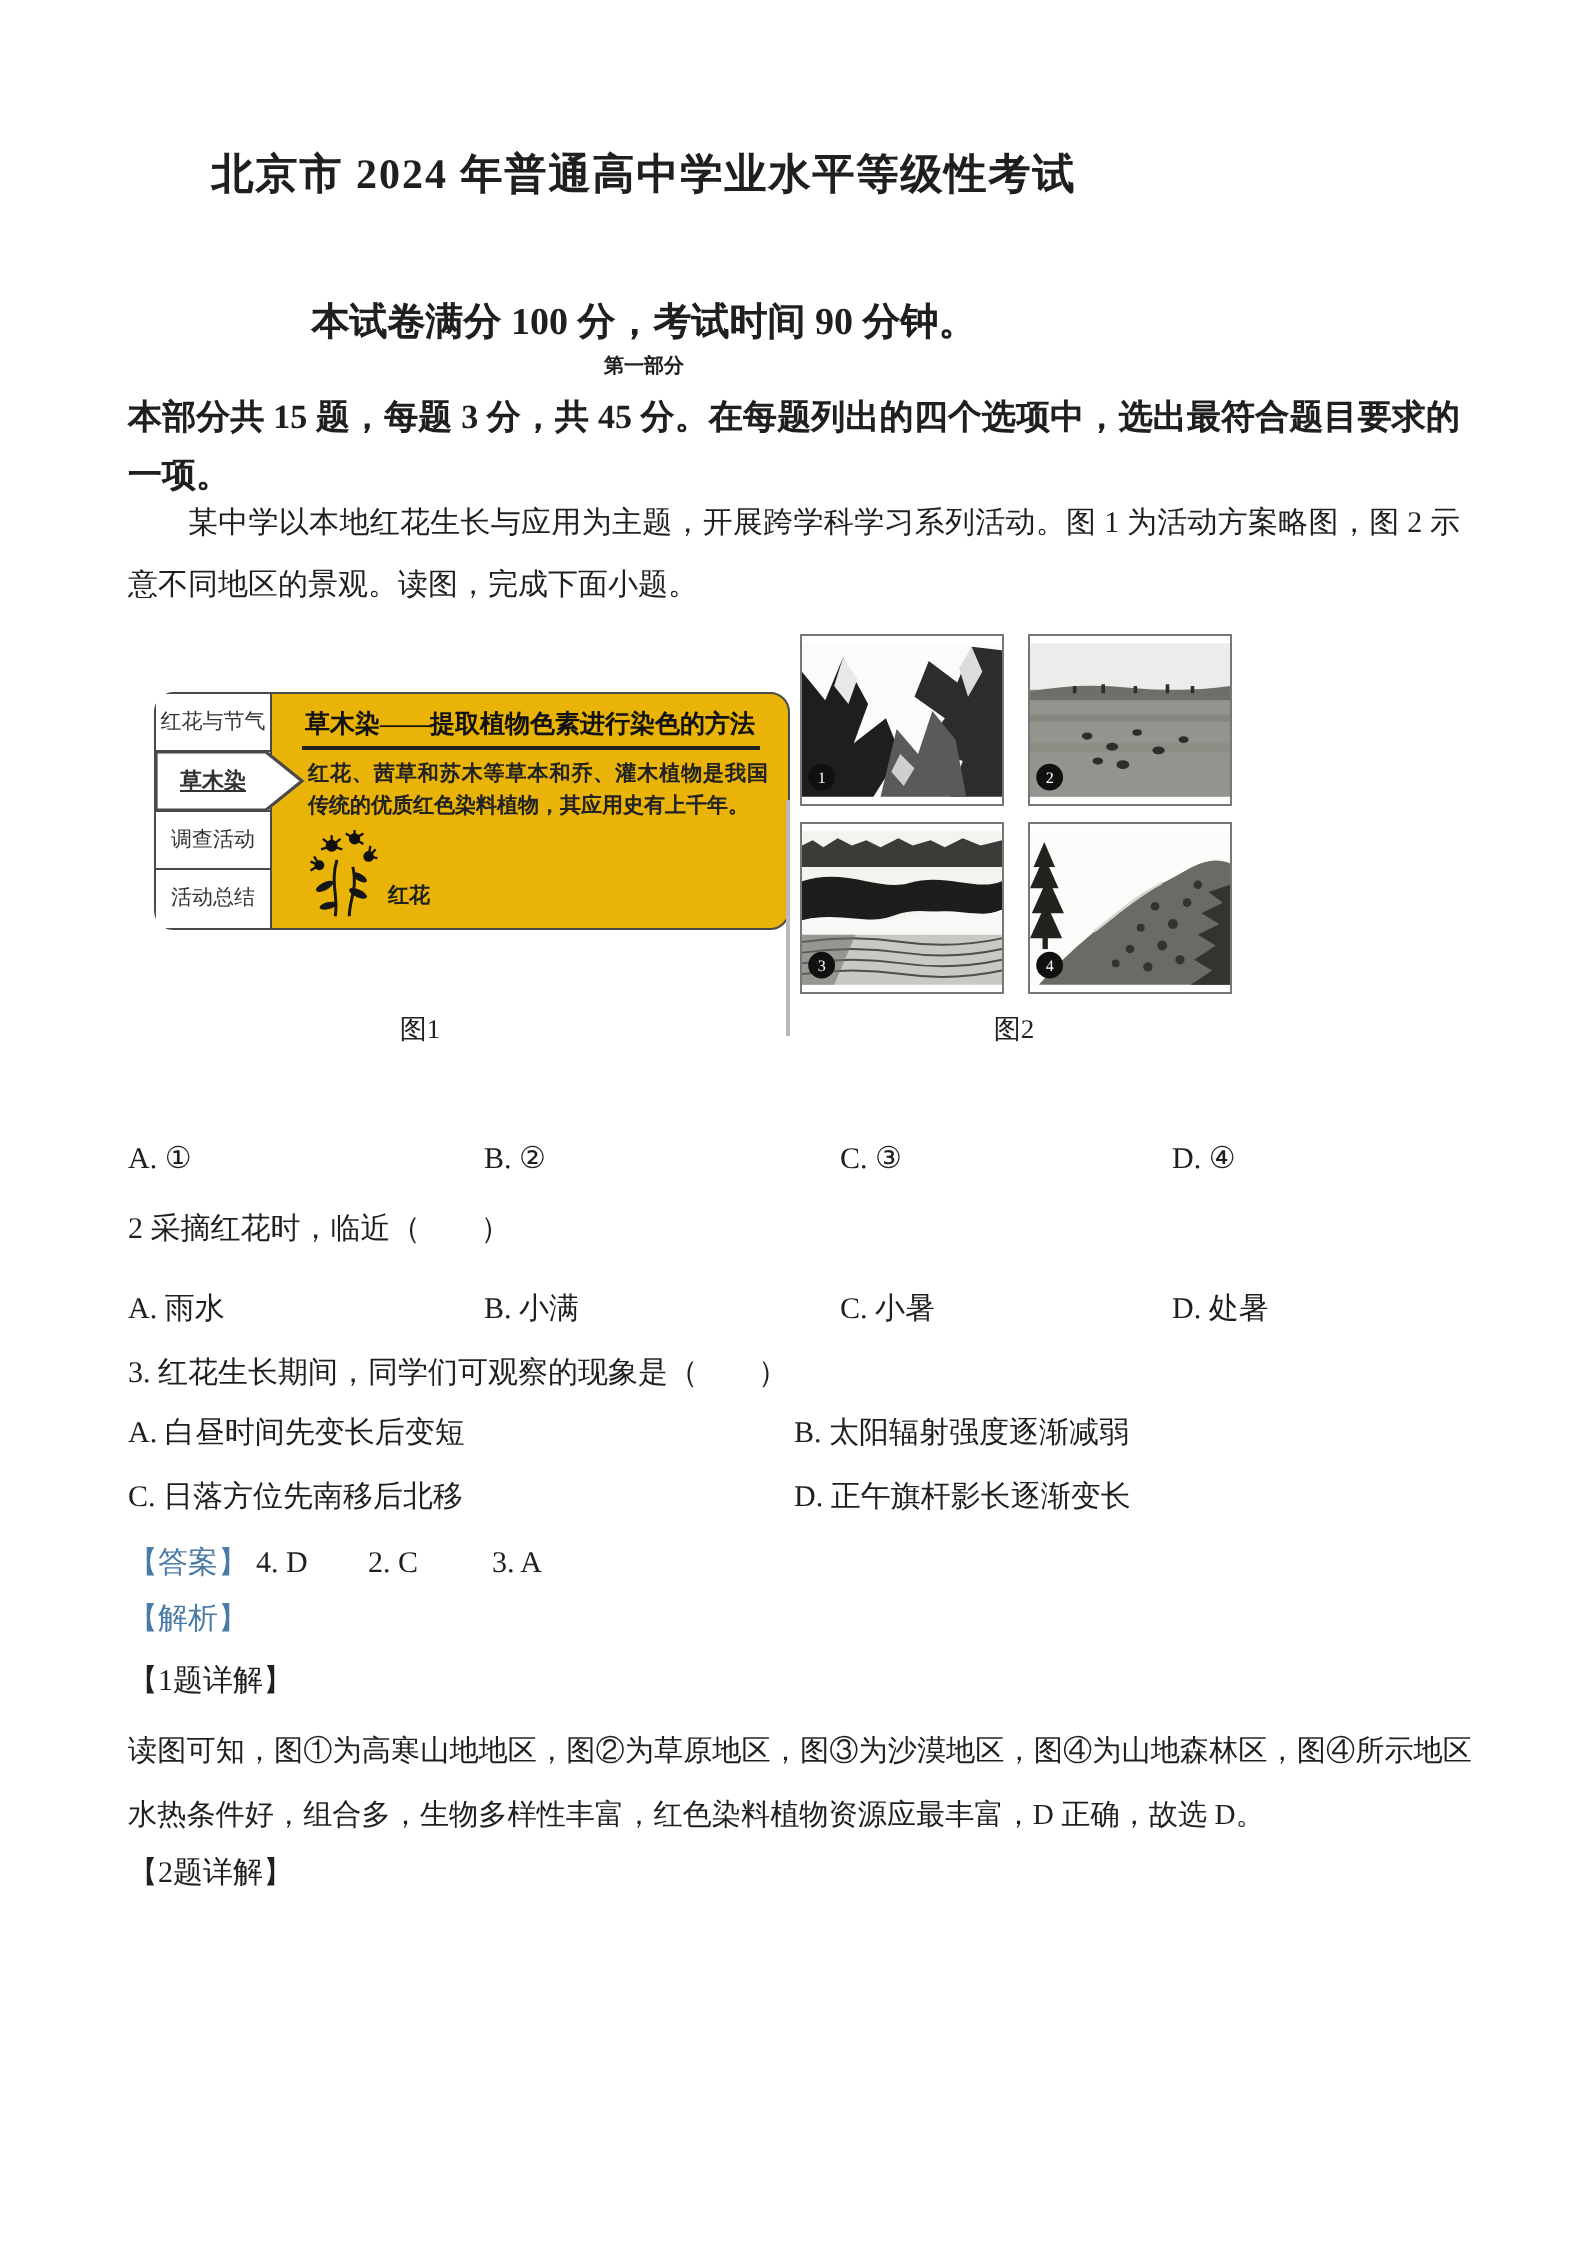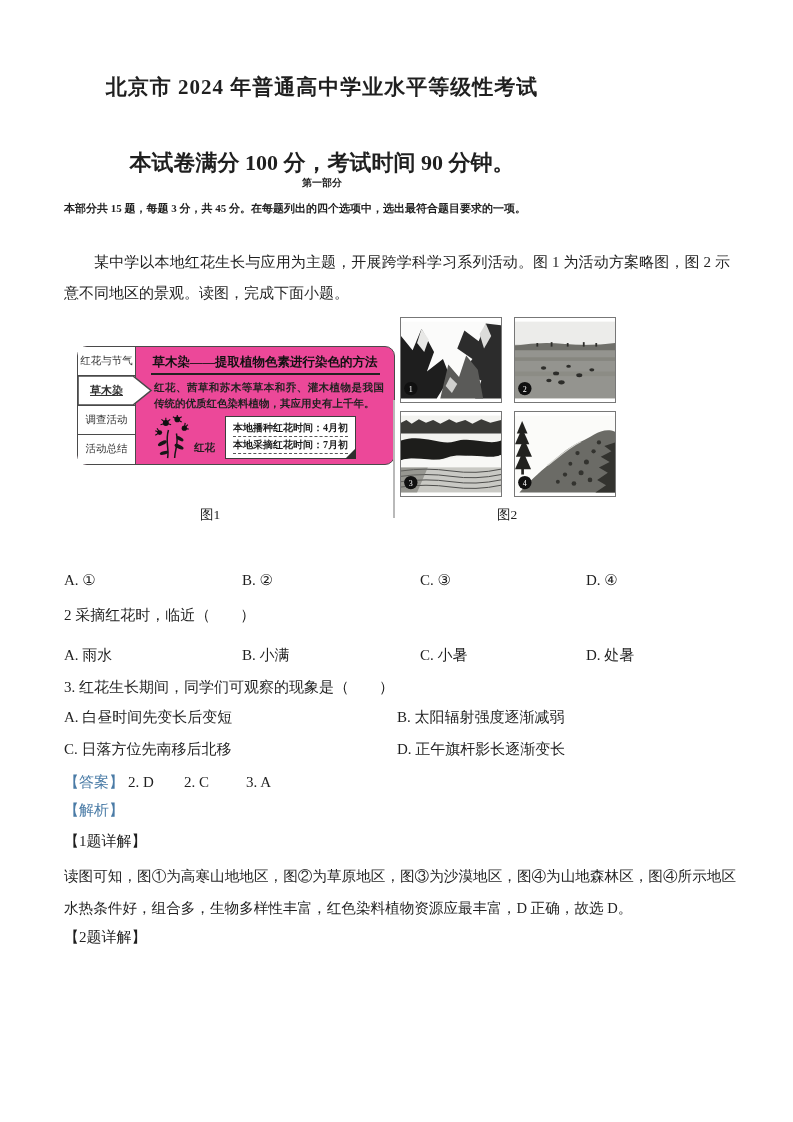--- a/index.html
+++ b/index.html
@@ -6,28 +6,28 @@
   .page {
     position:relative; width:793px; height:1122px; background:#fff;
     font-family:"Liberation Serif","DejaVu Serif",serif;
     color:#1f1f1f; overflow:hidden;
   }
   .abs { position:absolute; }
   .center { text-align:center; width:644px; left:0; }
   .bold { font-weight:bold; }
   .doc-title { top:73px; font-size:21px; letter-spacing:1px; }
   .doc-subject { top:115px; font-size:19px; letter-spacing:2px; }
-  .doc-meta { top:148px; font-size:22px; }
+  .doc-meta { top:148px; font-size:19px; }
   .doc-part { top:176px; font-size:10px; }
-  .rules { top:194px; left:64px; width:666px; font-size:11px; font-weight:bold; line-height:29px; text-align:justify; }
+  .rules { top:194px; left:64px; width:666px; font-size:17px; font-weight:bold; line-height:29px; text-align:justify; }
   .stimulus { top:247px; left:64px; width:666px; font-size:15px; line-height:31px; text-indent:2em; text-align:justify; }
 
   
   .f1-panel { left:77px; top:346px; width:316px; height:117px;
-    border:1.6px solid #4a4a4a; border-radius:10px; background:#ec4899; }
+    border:1.6px solid #4a4a4a; border-radius:10px; background:#eab308; }
   .f1-side { position:absolute; left:0; top:0; width:57px; height:100%;
     border-right:1.2px solid #4a4a4a; }
   .f1-tab { position:relative; height:25%; border-bottom:1.2px solid #4a4a4a;
     display:flex; align-items:center; justify-content:center;
     font-size:10.5px; color:#333; background:#fff; box-sizing:border-box; }
   .f1-tab:last-child { border-bottom:none; }
   .f1-tab.arrowtab { border-bottom:1.2px solid #4a4a4a; overflow:visible;text-decoration:underline; }
   .f1-arrow-svg { position:absolute; left:-1px; top:-1px; width:76px; height:31px; z-index:2; }
   .f1-tab.arrowtab span { position:relative; z-index:3; font-weight:bold; font-size:11px; }
   .f1-main { position:absolute; left:58px; top:0; width:258px; height:100%; }
@@ -110,25 +110,20 @@
             <path d="M8,20 l-5,-2 M8,20 l-3,-5 M8,20 l-5,3"></path>
           </g>
           <g fill="#161616">
             <ellipse cx="11" cy="32" rx="5.5" ry="2.2" transform="rotate(-28 11 32)"></ellipse>
             <ellipse cx="30" cy="36" rx="5.5" ry="2.2" transform="rotate(24 30 36)"></ellipse>
             <ellipse cx="13" cy="43" rx="5" ry="2" transform="rotate(-14 13 43)"></ellipse>
             <ellipse cx="31" cy="27" rx="4.5" ry="2" transform="rotate(30 31 27)"></ellipse>
           </g>
         </svg>
         <span class="f1-flower-label">红花</span>
-        <div class="f1-note">
-          <span class="f1-note-line">本地播种红花时间：4月初</span>
-          <span class="f1-note-line">本地采摘红花时间：7月初</span>
-          <span class="f1-note-fold"></span>
-        </div>
       </div>
     </div>
   </div>
   <div class="abs artifact"></div>
 
   <div class="abs photo" style="left:400px; top:317px; width:100px; height:84px;">
     <svg viewBox="0 0 112 86" width="100" height="84">
       <rect width="112" height="86" fill="#fbfbfa"></rect>
       <path d="M0,86 L0,16 L13,32 L23,8 L37,34 L29,56 L47,42 L55,62 L40,86 Z" fill="#1e1e1e"></path>
       <path d="M112,86 L112,4 L95,2 L87,22 L71,10 L63,30 L80,42 L68,58 L90,66 L83,86 Z" fill="#2c2c2c"></path>
@@ -239,21 +234,21 @@
     <span class="opt" style="left:0;">A. 白昼时间先变长后变短</span>
     <span class="opt" style="left:333px;">B. 太阳辐射强度逐渐减弱</span>
   </div>
   <div class="row" style="top:739px;">
     <span class="opt" style="left:0;">C. 日落方位先南移后北移</span>
     <span class="opt" style="left:333px;">D. 正午旗杆影长逐渐变长</span>
   </div>
 
   <div class="row" style="top:772px;">
     <span class="ans-label">【答案】</span>
-    <span class="ans-item" style="left:64px;">2. D</span>
+    <span class="ans-item" style="left:64px;">4. D</span>
     <span class="ans-item" style="left:120px;">2. C</span>
     <span class="ans-item" style="left:182px;">3. A</span>
   </div>
   <div class="row blue" style="top:800px;">【解析】</div>
 
   <div class="row" style="top:831px;">【1题详解】</div>
   <div class="row para" style="top:861px; font-size:14.6px;">读图可知，图①为高寒山地地区，图②为草原地区，图③为沙漠地区，图④为山地森林区，图④所示地区水热条件好，组合多，生物多样性丰富，红色染料植物资源应最丰富，D 正确，故选 D。</div>
 
   <div class="row" style="top:927px;">【2题详解】</div>
 

